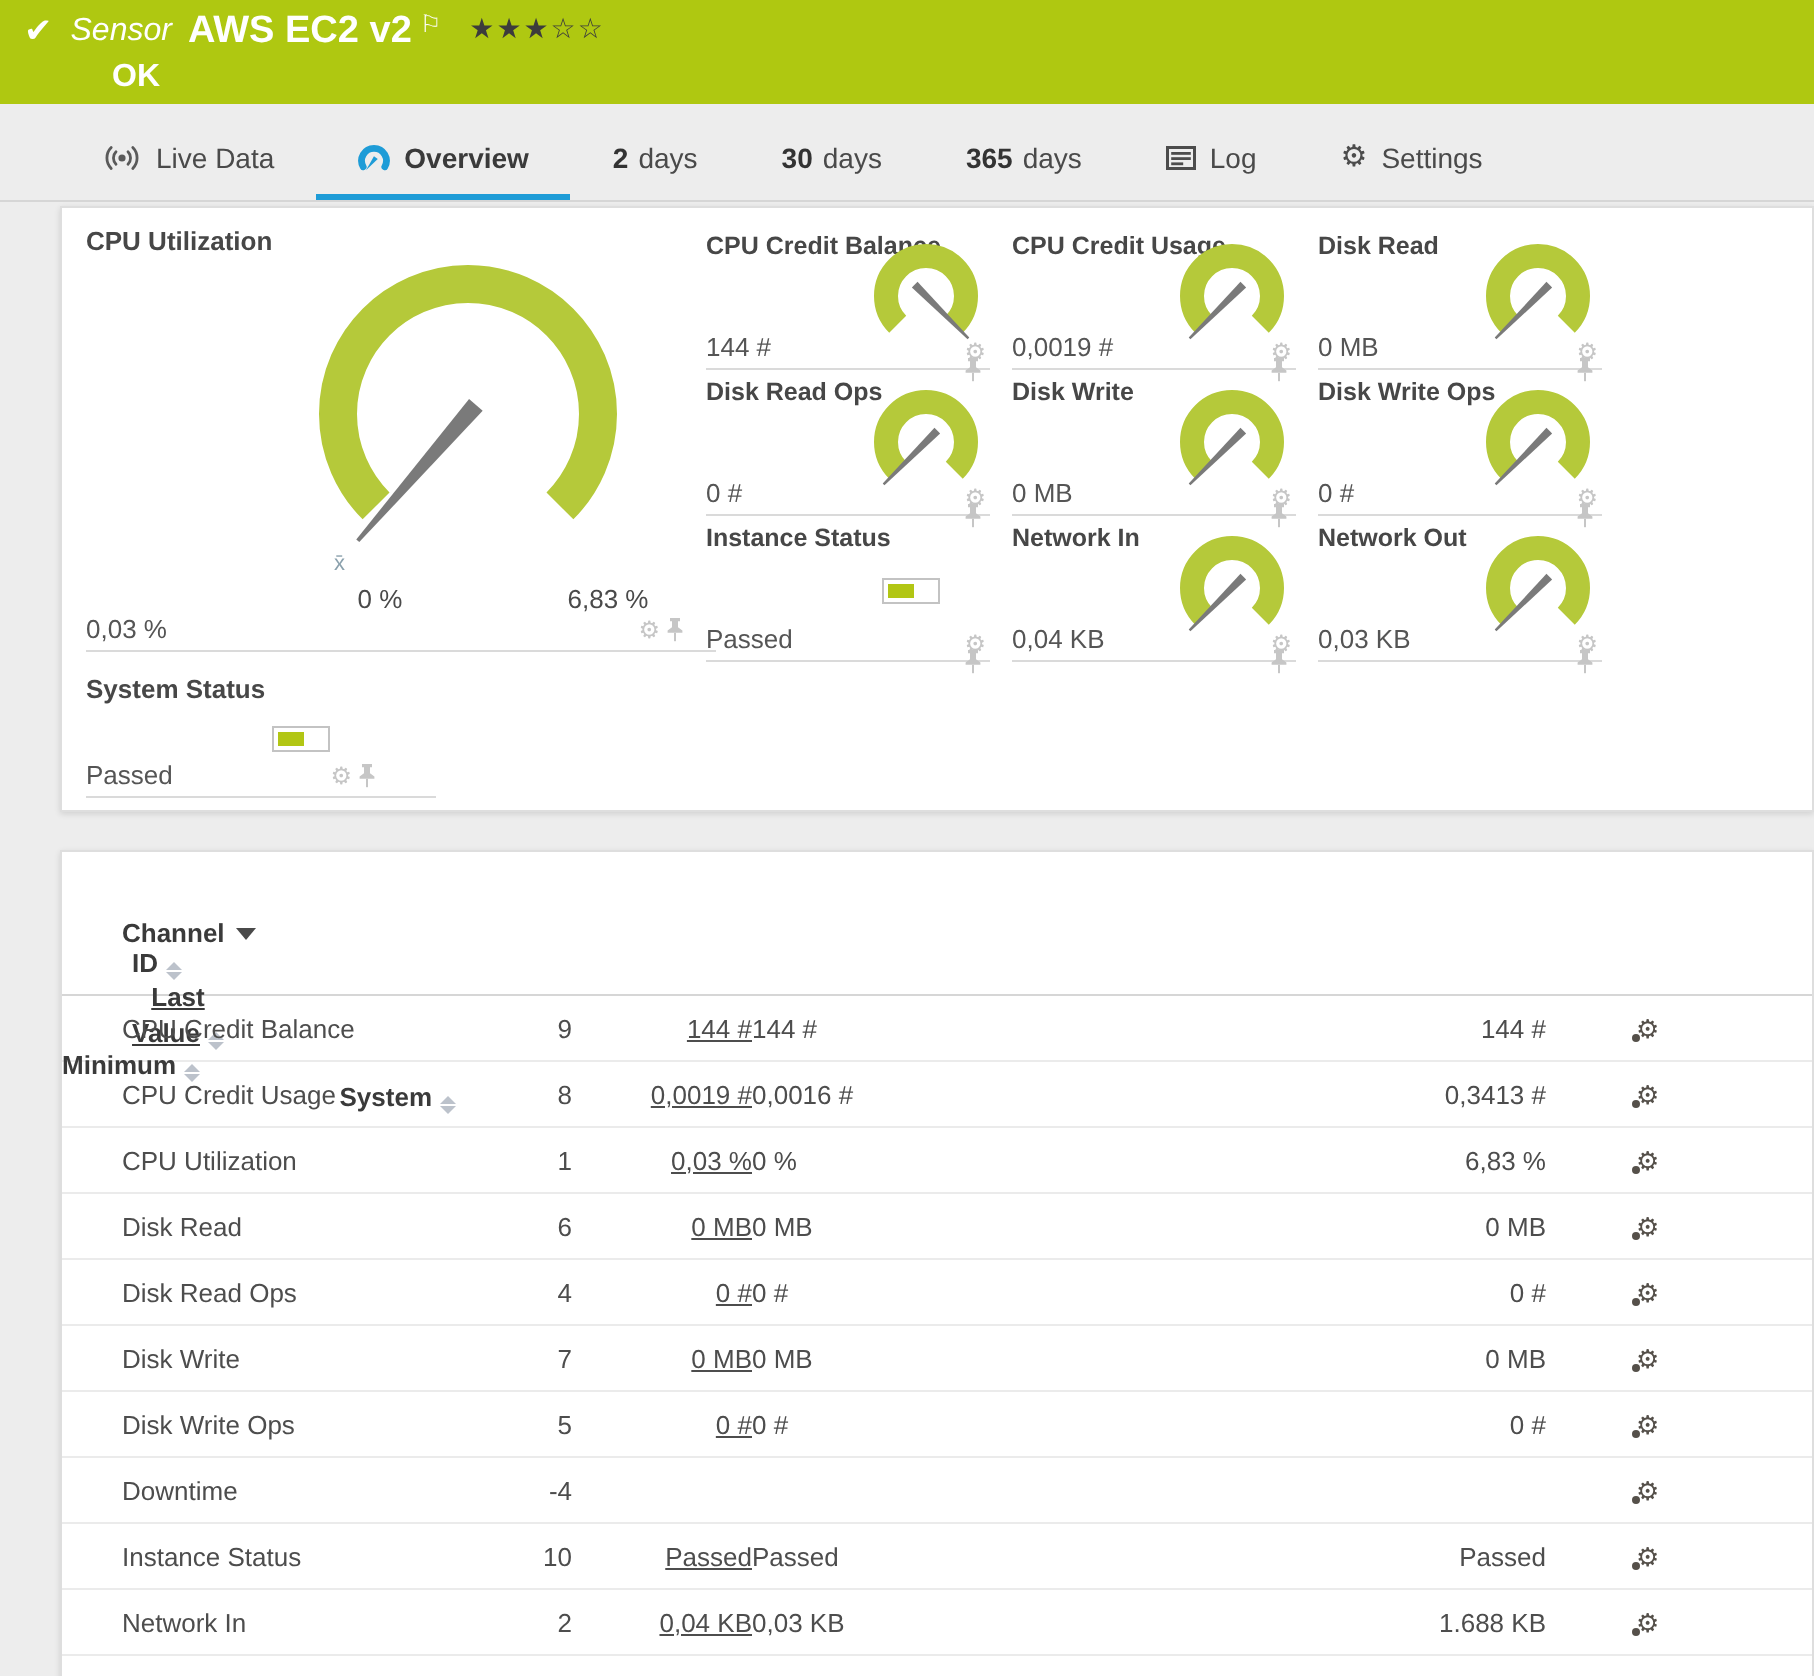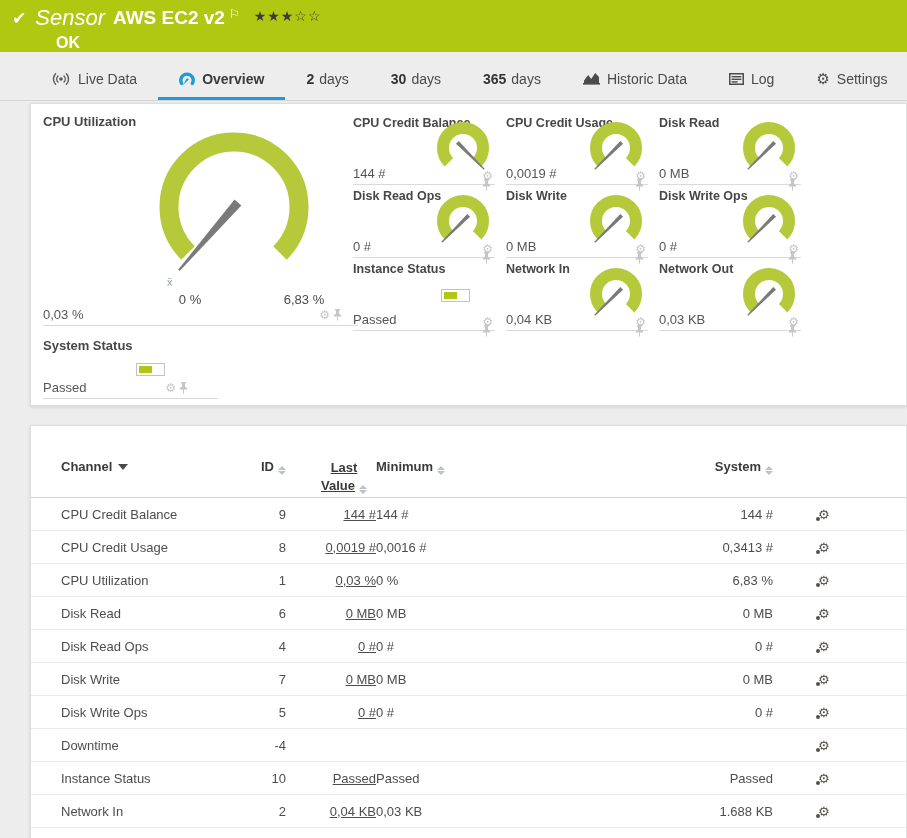--- a/index.html
+++ b/index.html
@@ -5,21 +5,21 @@
   :root{
     --green:#afc811; --lime:#b5c93a; --blue:#1e9cd7; --needle:#7a7a7a;
     --status:#b2c614; --icon:#c6c6c6; --dark:#3f3f3f; --mid:#4d4d4d;
   }
   *{box-sizing:border-box;margin:0;padding:0;font-family:"Liberation Sans","DejaVu Sans",sans-serif;}
   html,body{width:907px;height:838px;overflow:hidden;background:#ededed;}
   
   .topbar{position:absolute;left:0;top:0;width:907px;height:52px;background:var(--green);color:#fff;}
   .topbar .row1{display:flex;align-items:center;padding:5px 0 0 12px;}
   .check{font-size:17px;font-weight:bold;margin-right:9px;}
-  .kind{font-style:italic;font-size:22px;margin-right:8px;}
+  .kind{font-style:italic;font-size:16px;margin-right:8px;}
   .sensor-title{font-weight:bold;font-size:19px;}
   .flag{font-size:12px;margin:-8px 0 0 4px;}
   .stars{font-size:14px;color:#3c3c3c;letter-spacing:1px;margin:-4px 0 0 14px;}
   .okstatus{font-weight:bold;font-size:16px;margin:3px 0 0 56px;}
   
   .tabstrip{position:absolute;left:0;top:60px;width:907px;height:41px;border-bottom:1px solid #d6d6d6;}
   .tabs{display:flex;align-items:stretch;height:100%;margin-left:30px;}
   .tab{display:flex;align-items:center;padding:0 21px;font-size:14px;color:#4a4a4a;cursor:pointer;border-bottom:3px solid transparent;}
   .tab.active{border-bottom:3px solid var(--blue);font-weight:bold;color:#3a3a3a;}
   .ticon{display:inline-flex;margin-right:7px;align-items:center;}
@@ -44,21 +44,21 @@
   #big-panel .picons{right:16px;bottom:4px;}
   .spanel{width:142px;height:73px;}
   .spanel .ptitle{font-size:12.5px;padding-top:4px;display:block;}
   .spanel svg{position:absolute;right:2px;top:9px;}
   .toggle{position:absolute;left:88px;top:31px;width:29px;height:13px;border:1px solid #c3c3c3;background:#fff;}
   .toggle .fill{position:absolute;left:2px;top:2px;width:13px;height:7px;background:var(--status);}
   #sys-panel{left:12px;top:232px;width:175px;height:63px;}
   #sys-panel .toggle{left:93px;top:27px;}
   #sys-panel .picons{right:30px;bottom:4px;}
   
-  .thead{display:flex;align-items:flex-start;padding-top:33px;height:72px;border-bottom:1px solid #d6d6d6;font-size:13px;font-weight:bold;color:#3a3a3a;}
+  .thead{display:flex;align-items:flex-start;padding-top:33px;height:72px;border-bottom:1px solid #d6d6d6;font-size:13px;font-weight:bold;color:#3a3a3a;flex-direction:column;}
   .trow{display:flex;align-items:center;height:33px;border-bottom:1px solid #ebebeb;font-size:13px;color:var(--mid);}
   .c-channel{width:195px;padding-left:30px;text-align:left;}
   .c-id{width:60px;text-align:right;}
   .c-last{width:90px;text-align:right;text-decoration:underline;}
   .c-min{width:200px;text-align:left;}
   .c-max{width:197px;text-align:right;}
   .c-act{width:120px;padding-left:45px;}
   .lastwrap{width:64px;margin-left:auto;text-align:center;line-height:1.35;}
   .sorter{display:inline-flex;flex-direction:column;gap:1px;margin-left:4px;vertical-align:1px;}
   .sorter i{width:0;height:0;border-left:4px solid transparent;border-right:4px solid transparent;}
@@ -108,29 +108,20 @@
         <b class="tprefix">2</b>
         <span class="tlabel">days</span>
       </div>
       <div class="tab">
         <b class="tprefix">30</b>
         <span class="tlabel">days</span>
       </div>
       <div class="tab">
         <b class="tprefix">365</b>
         <span class="tlabel">days</span>
-      </div>
-      <div class="tab">
-        <span class="ticon">
-          <svg width="17" height="13" viewBox="0 0 17 13">
-            <path d="M1 12 V8.5 L5.2 3 L8.2 7 L12.2 1 L16 5 V12 Z" fill="#4c4c4c"></path>
-            <rect x="0" y="11" width="17" height="1.6" fill="#4c4c4c"></rect>
-          </svg>
-        </span>
-        <span class="tlabel">Historic Data</span>
       </div>
       <div class="tab">
         <span class="ticon">
           <svg width="15" height="12" viewBox="0 0 15 12">
             <rect x="0.75" y="0.75" width="13.5" height="10.5" fill="none" stroke="#4c4c4c" stroke-width="1.5"></rect>
             <rect x="2.6" y="3" width="9.8" height="1.4" fill="#4c4c4c"></rect>
             <rect x="2.6" y="5.6" width="9.8" height="1.4" fill="#4c4c4c"></rect>
             <rect x="2.6" y="8.2" width="6" height="1.4" fill="#4c4c4c"></rect>
           </svg>
         </span>

